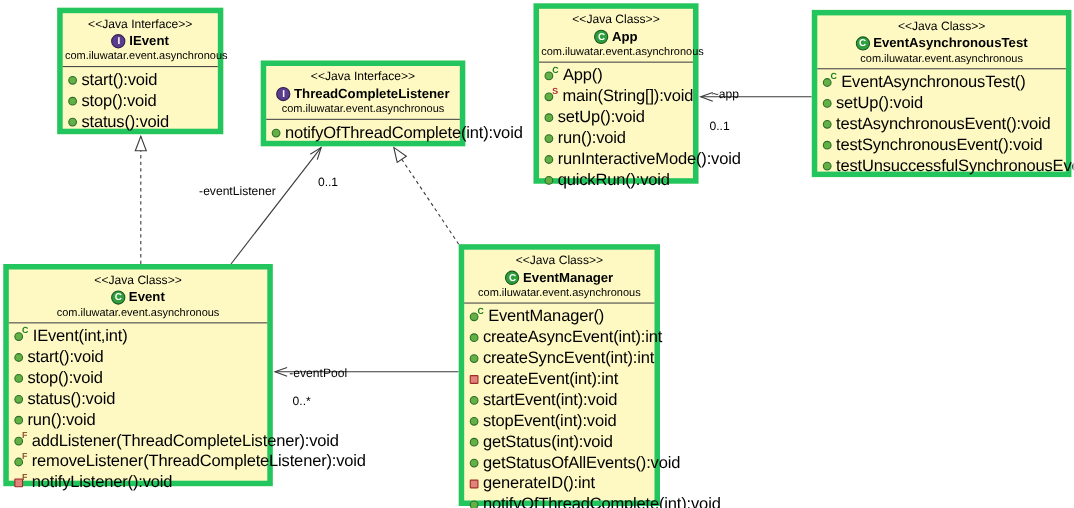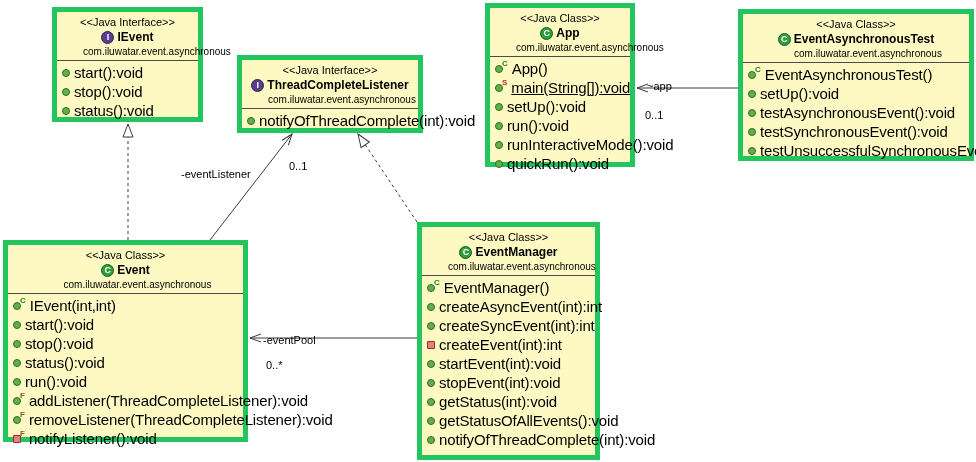--- a/index.html
+++ b/index.html
@@ -9,39 +9,39 @@
   }
   svg.wires{position:absolute;left:0;top:0;pointer-events:none;}
   .uml-box{
     position:absolute;background:#fef9c3;border:5px solid #22c55e;
     box-sizing:border-box;display:flex;flex-direction:column;
   }
   .box-header{border-bottom:1px solid #4a4a4a;text-align:center;padding:3px 2px 2px 2px;}
   .stereotype{font-size:11px;color:#000;line-height:14px;}
   .name-row{display:flex;align-items:center;justify-content:center;gap:3px;line-height:16px;}
   .type-name{font-size:12px;font-weight:bold;color:#000;}
-  .pkg{font-size:10px;color:#000;line-height:13px;margin-left:24px;}
+  .pkg{font-size:10px;color:#000;line-height:13px;}
   .type-icon{
     display:inline-flex;width:13px;height:13px;border-radius:50%;
     color:#fff;font-weight:bold;font-size:9px;align-items:center;justify-content:center;
     box-sizing:border-box;flex:0 0 auto;
   }
   .type-icon.iface{background:#5b3d8f;border:1px solid #32214f;}
   .type-icon.cls{background:#2f9e3d;border:1px solid #1c5a22;}
   .methods{padding:2px 0 0 0;flex:1;}
   .method-row{height:19px;display:flex;align-items:center;padding-left:5px;white-space:nowrap;}
   .m-icon{width:8px;height:8px;display:inline-block;box-sizing:border-box;flex:0 0 auto;}
   .m-icon.pub{background:#63b045;border:1px solid #2d6e2d;border-radius:50%;}
   .m-icon.priv{background:#e0837a;border:1px solid #9e2a2a;border-radius:1px;}
   .m-sup{font-size:8px;font-weight:bold;line-height:8px;margin:-9px 0 0 -1px;}
   .sup-C{color:#1a7f1a;}
   .sup-S{color:#b03030;}
   .sup-F{color:#8a5a2a;}
   .m-label{font-size:15px;letter-spacing:-0.15px;color:#000;margin-left:4px;}
-  .static-underline{text-decoration:underline;}
+  .static-underline{}
   .edge-label{position:absolute;font-size:11px;color:#000;white-space:nowrap;margin-top:16px;}
   
   #box-ievent{left:52px;top:7px;width:151px;height:115px;}
   #box-tcl{left:237px;top:55px;width:186px;height:78px;}
   #box-app{left:485px;top:3px;width:150px;height:164px;}
   #box-test{left:738px;top:9px;width:236px;height:152px;}
   #box-event{left:3px;top:240px;width:245px;height:202px;}
   #box-manager{left:417px;top:222px;width:183px;height:238px;}
   
   #lbl-eventlistener{left:181px;top:152px;}
@@ -273,20 +273,24 @@
         </div>
         <div class="method-row">
           <span class="m-icon pub"></span>
           <span class="m-label">getStatus(int):void</span>
         </div>
         <div class="method-row">
           <span class="m-icon pub"></span>
           <span class="m-label">getStatusOfAllEvents():void</span>
         </div>
         <div class="method-row">
+          <span class="m-icon priv"></span>
+          <span class="m-label">generateID():int</span>
+        </div>
+        <div class="method-row">
           <span class="m-icon pub"></span>
           <span class="m-label">notifyOfThreadComplete(int):void</span>
         </div>
       </div>
   </div>
 
   <span class="edge-label" id="lbl-eventlistener">-eventListener</span>
   <span class="edge-label" id="lbl-tcl-mult">0..1</span>
   <span class="edge-label" id="lbl-app">~app</span>
   <span class="edge-label" id="lbl-app-mult">0..1</span>

